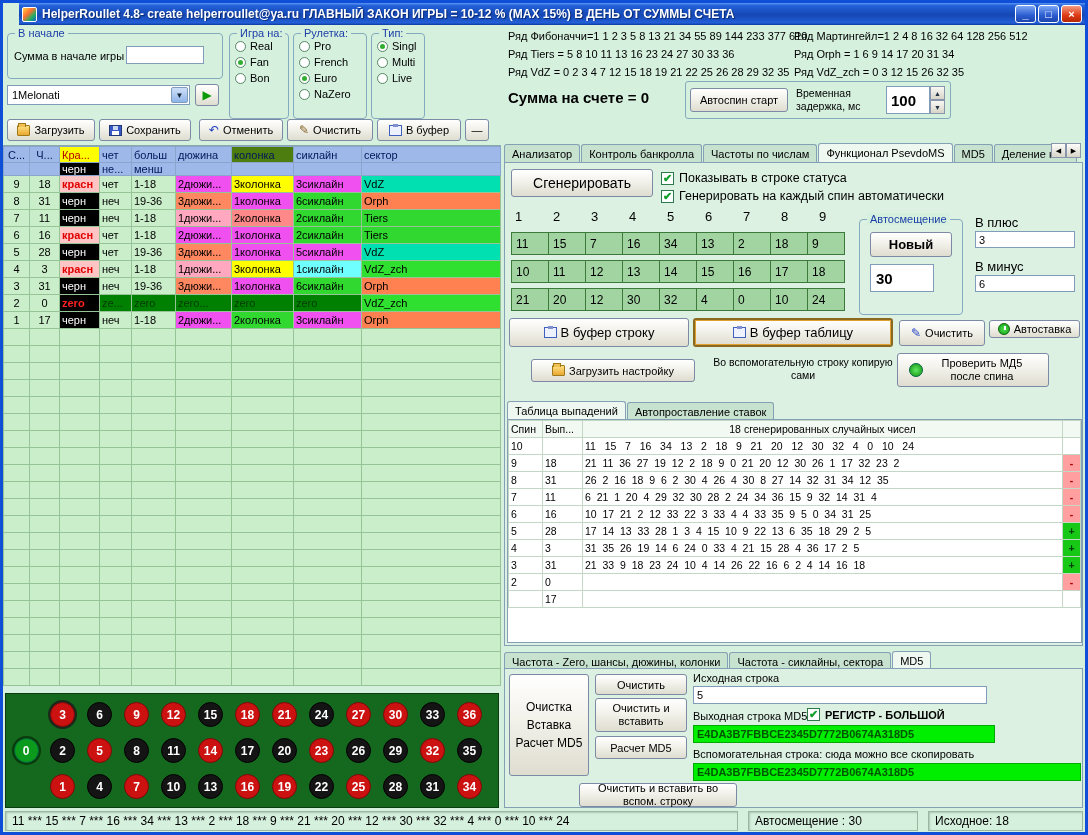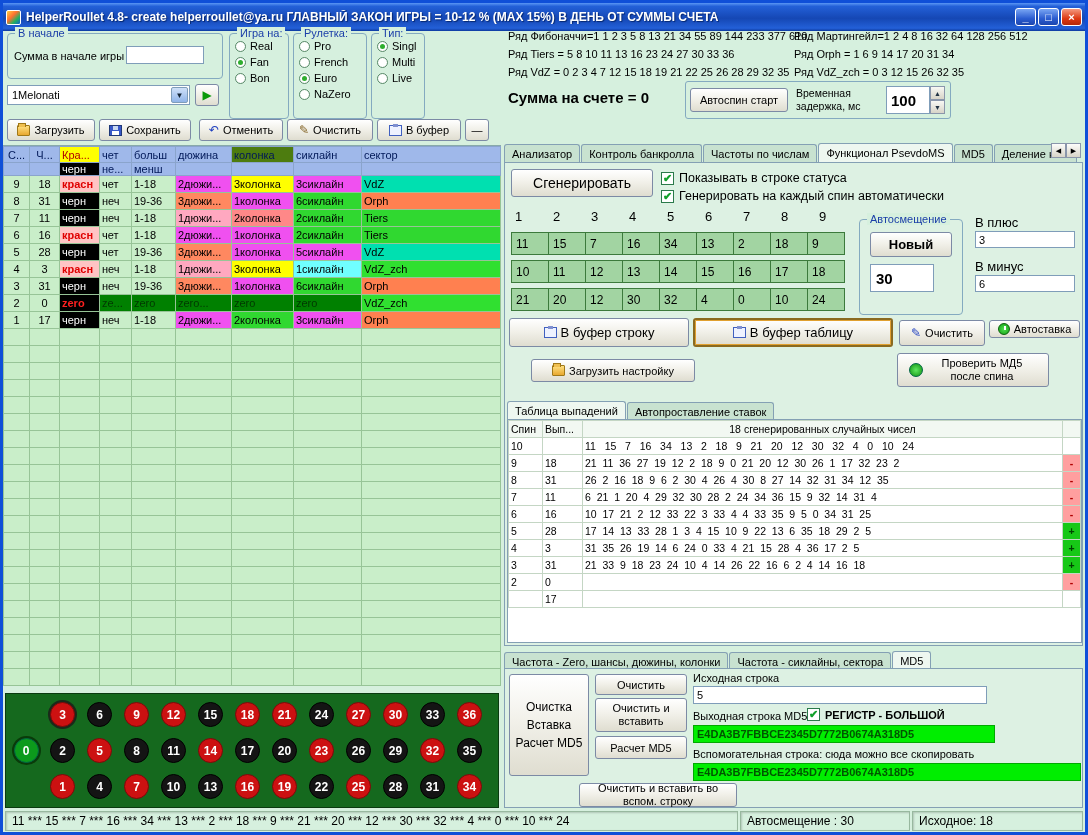--- a/index.html
+++ b/index.html
@@ -1,20 +1,20 @@
 <!DOCTYPE html>
 <html><head>
 <meta charset="utf-8">
 <style>
 *{margin:0;padding:0;box-sizing:border-box;}
 html,body{background:#3a6ea5;}
 body{font-family:"Liberation Sans",sans-serif;font-size:11px;color:#000;}
 .window{position:relative;width:1088px;height:835px;border:3px solid #0f4fd8;background:#d6f0de;overflow:hidden;}
 
-.titlebar{position:absolute;left:0;top:0;right:0;height:28px;display:flex;align-items:center;gap:5px;padding:0 3px;
+.titlebar{position:absolute;left:16px;top:0;right:0;height:22px;display:flex;align-items:center;gap:5px;padding:0 3px;
  background:linear-gradient(180deg,#5a96f4 0%,#2360d8 12%,#1547b4 55%,#2360d8 90%,#0d3a9e 100%);color:#fff;font-weight:bold;font-size:12px;text-shadow:1px 1px 1px #06276e;}
 .appicon{width:15px;height:15px;border-radius:2px;border:1px solid #fff;background:linear-gradient(135deg,#ffd040 0%,#ff7030 40%,#20b060 70%,#1060d0 100%);}
 .title-text{flex:1;white-space:nowrap;overflow:hidden;}
 .winbtns{display:flex;gap:2px;}
 .winbtn{width:21px;height:18px;border:1px solid #fff;border-radius:3px;background:linear-gradient(#7aa6f4,#2b5cd0 60%,#1c46ae);color:#fff;display:flex;align-items:center;justify-content:center;font-size:11px;font-weight:bold;text-shadow:none;}
 .winbtn.close{background:linear-gradient(#f49a80,#dd3912 60%,#b52808);}
 
 .left-panel{position:absolute;left:0;top:22px;width:498px;height:785px;}
 .right-panel{position:absolute;left:499px;top:22px;width:583px;height:785px;}
 .group{position:absolute;border:1px solid #84aac0;border-radius:4px;}
@@ -104,21 +104,21 @@
 #fall-table th:nth-child(3){text-align:center;}
 .f-sign{text-align:center !important;font-weight:bold !important;}
 .f-sign.neg{background:#ff9f9f;color:#b00000;}
 .f-sign.pos{background:#17c817;color:#004400;}
 
 .md5-panel{position:absolute;left:2px;top:643px;width:579px;height:140px;border:1px solid #84a0b4;background:#ddf1e3;}
 .bigbtn{left:4px;top:5px;width:80px;height:102px;white-space:normal;text-align:center;line-height:1.5;font-size:12px;}
 .wrapbtn{white-space:normal;text-align:center;line-height:1.2;}
 .green-field{position:absolute;background:#00ee00;border:1px solid #0a0;color:#005500;font-weight:bold;font-size:11px;height:18px;display:flex;align-items:center;padding:0 3px;white-space:nowrap;overflow:hidden;}
 
-.statusbar{position:absolute;left:0;right:0;bottom:0;height:22px;background:#d6f0de;display:flex;gap:2px;padding:1px 2px;}
+.statusbar{position:absolute;left:0;right:0;bottom:0;height:22px;background:#d6f0de;display:flex;gap:10px;padding:1px 2px;}
 .status-seg{border:1px solid #98b89f;box-shadow:inset 1px 1px 2px rgba(0,0,0,.18);display:flex;align-items:center;padding:0 6px;font-size:12px;white-space:nowrap;overflow:hidden;}
 .seg1{width:733px;}
 .seg2{width:170px;}
 .seg3{flex:1;}
 </style>
 </head>
 <body>
 
 <div class="window">
 
@@ -856,20 +856,21 @@
       </div>
       <div class="btn" style="left:484px;top:157px;width:91px;height:18px;">
         <span class="clock"></span>
         <span>Автоставка</span>
       </div>
 
       <div class="btn" style="left:26px;top:196px;width:164px;height:23px;">
         <span class="ico folder"></span>
         <span>Загрузить настройку</span>
       </div>
+      <div class="hint-text">Во вспомогательную строку копирую сами</div>
       <div class="btn wrapbtn" style="left:392px;top:190px;width:152px;height:34px;">
         <span class="mdcheck"></span>
         <span style="width:110px;">Проверить МД5 после спина</span>
       </div>
 
       <div class="tabstrip" style="left:2px;top:236px;">
           <div class="tab active">Таблица выпадений</div>
           <div class="tab">Автопроставление ставок</div>
         </div>
 

